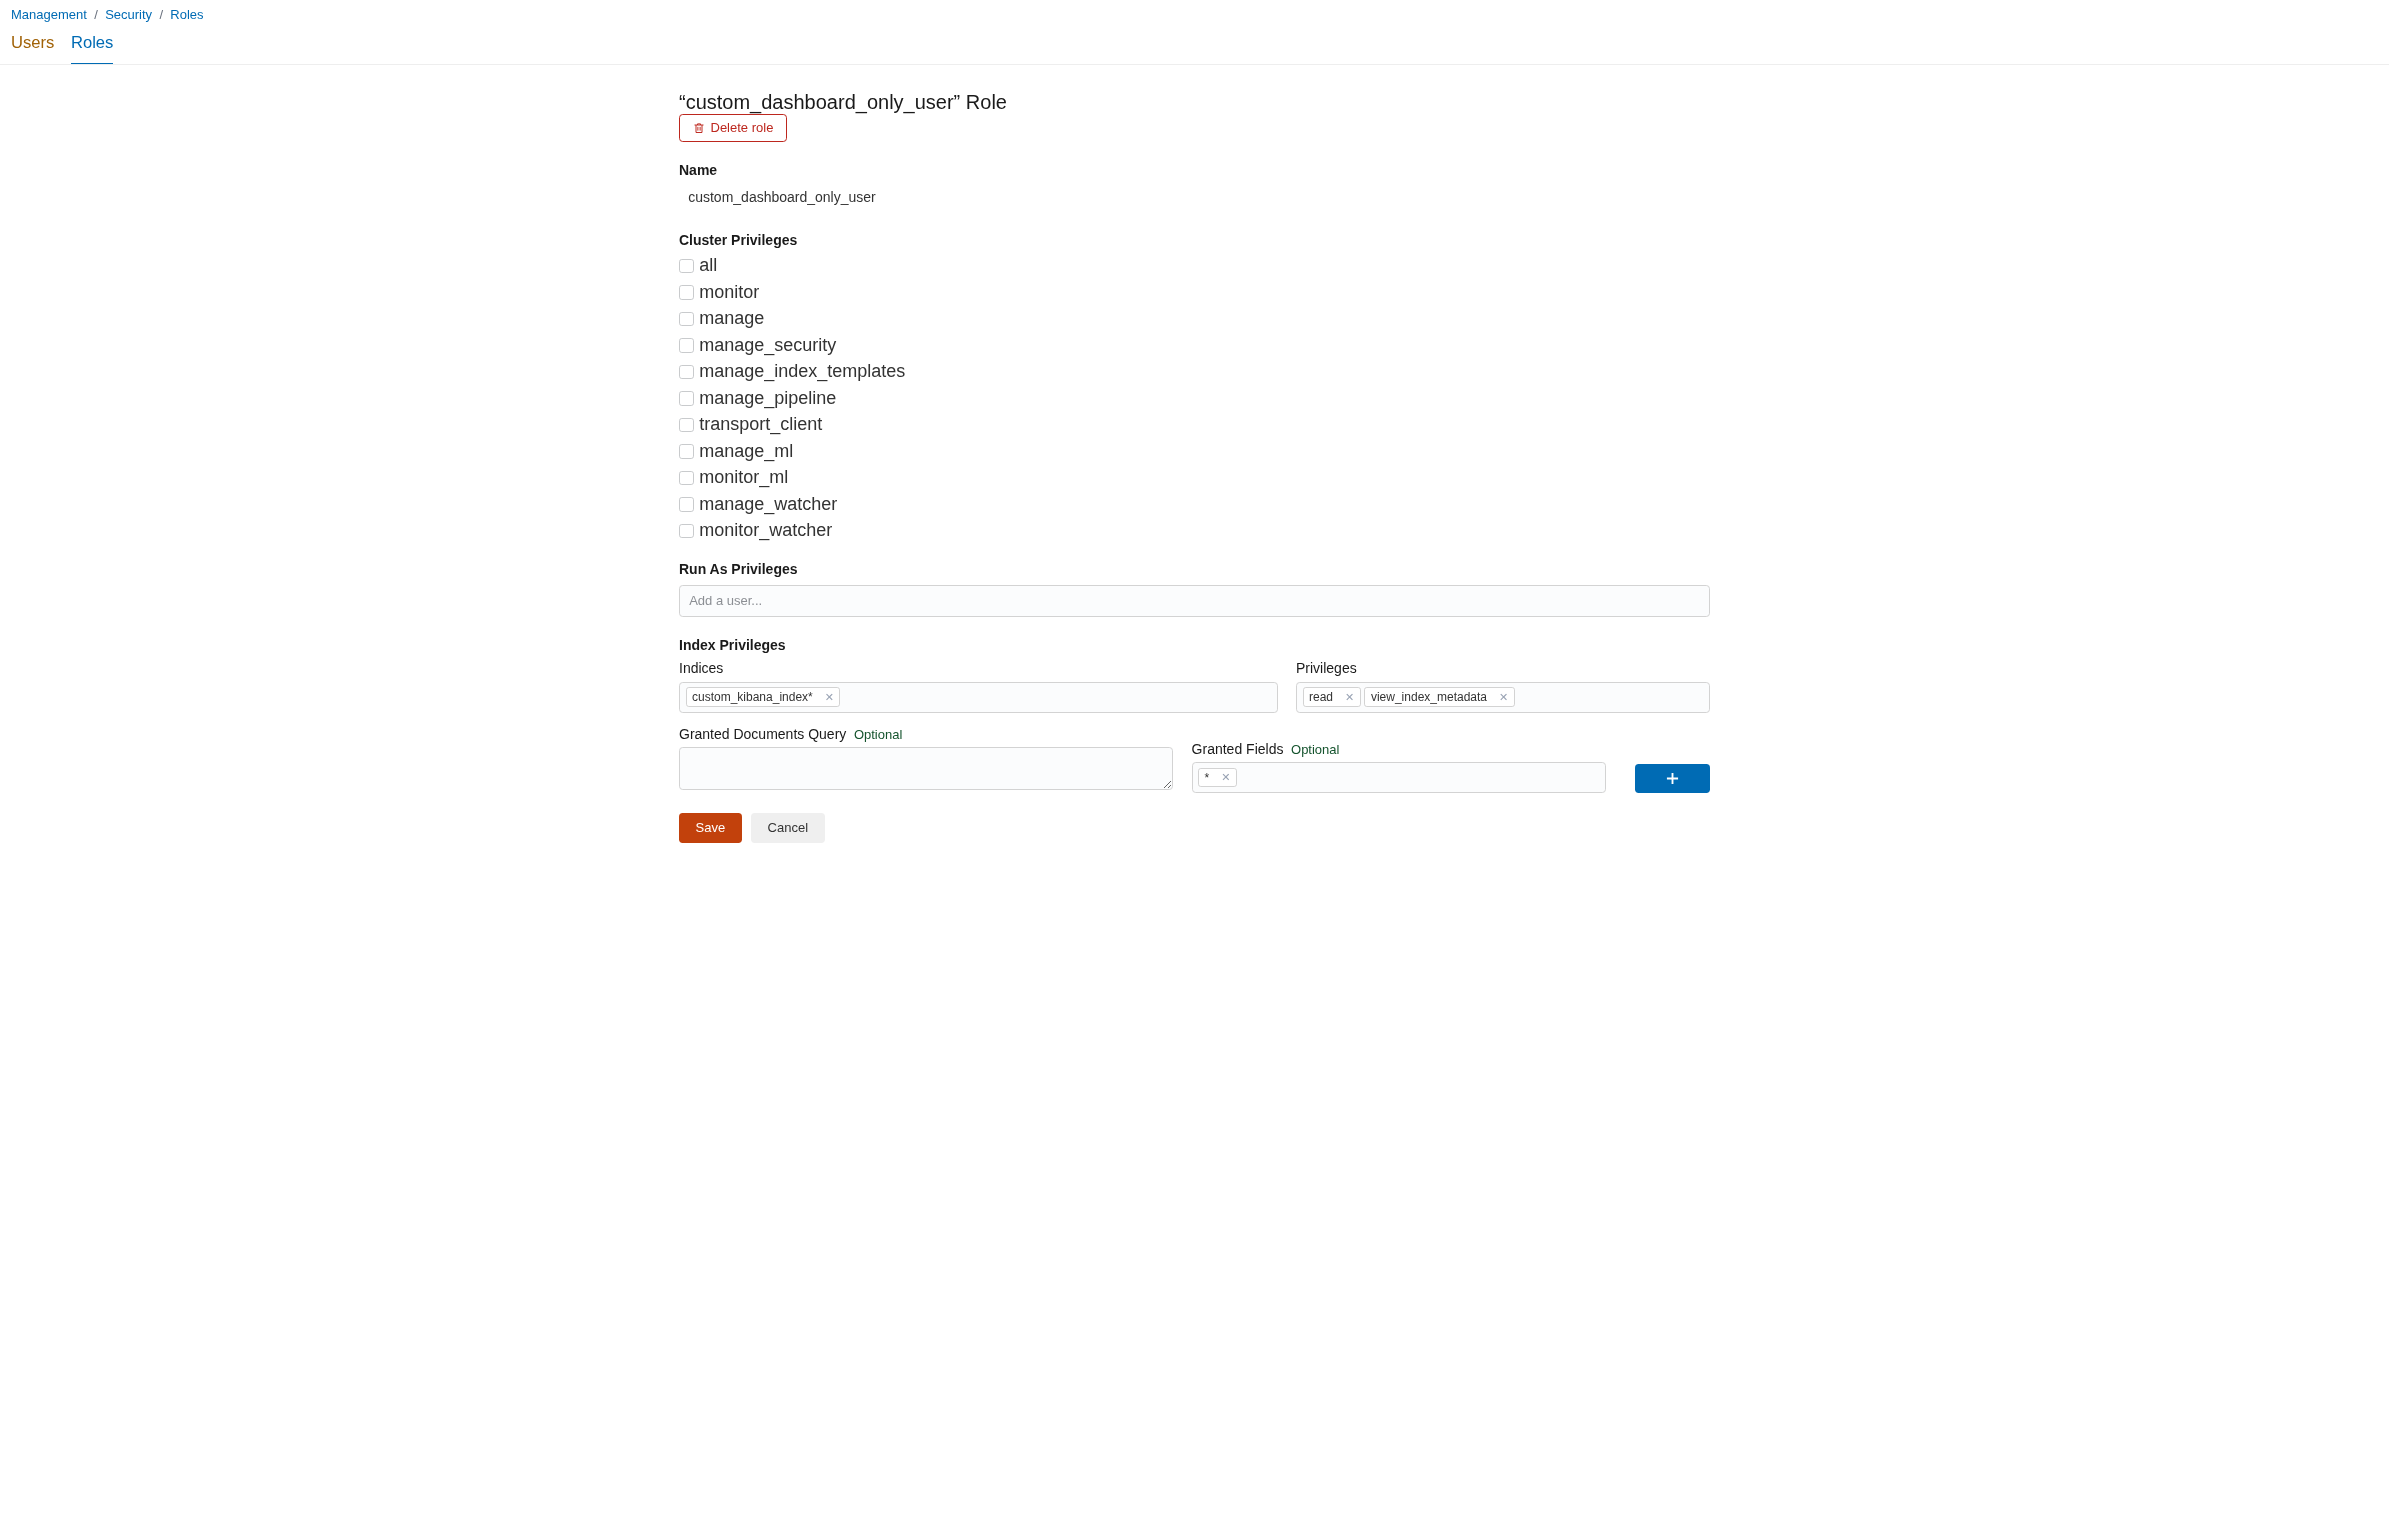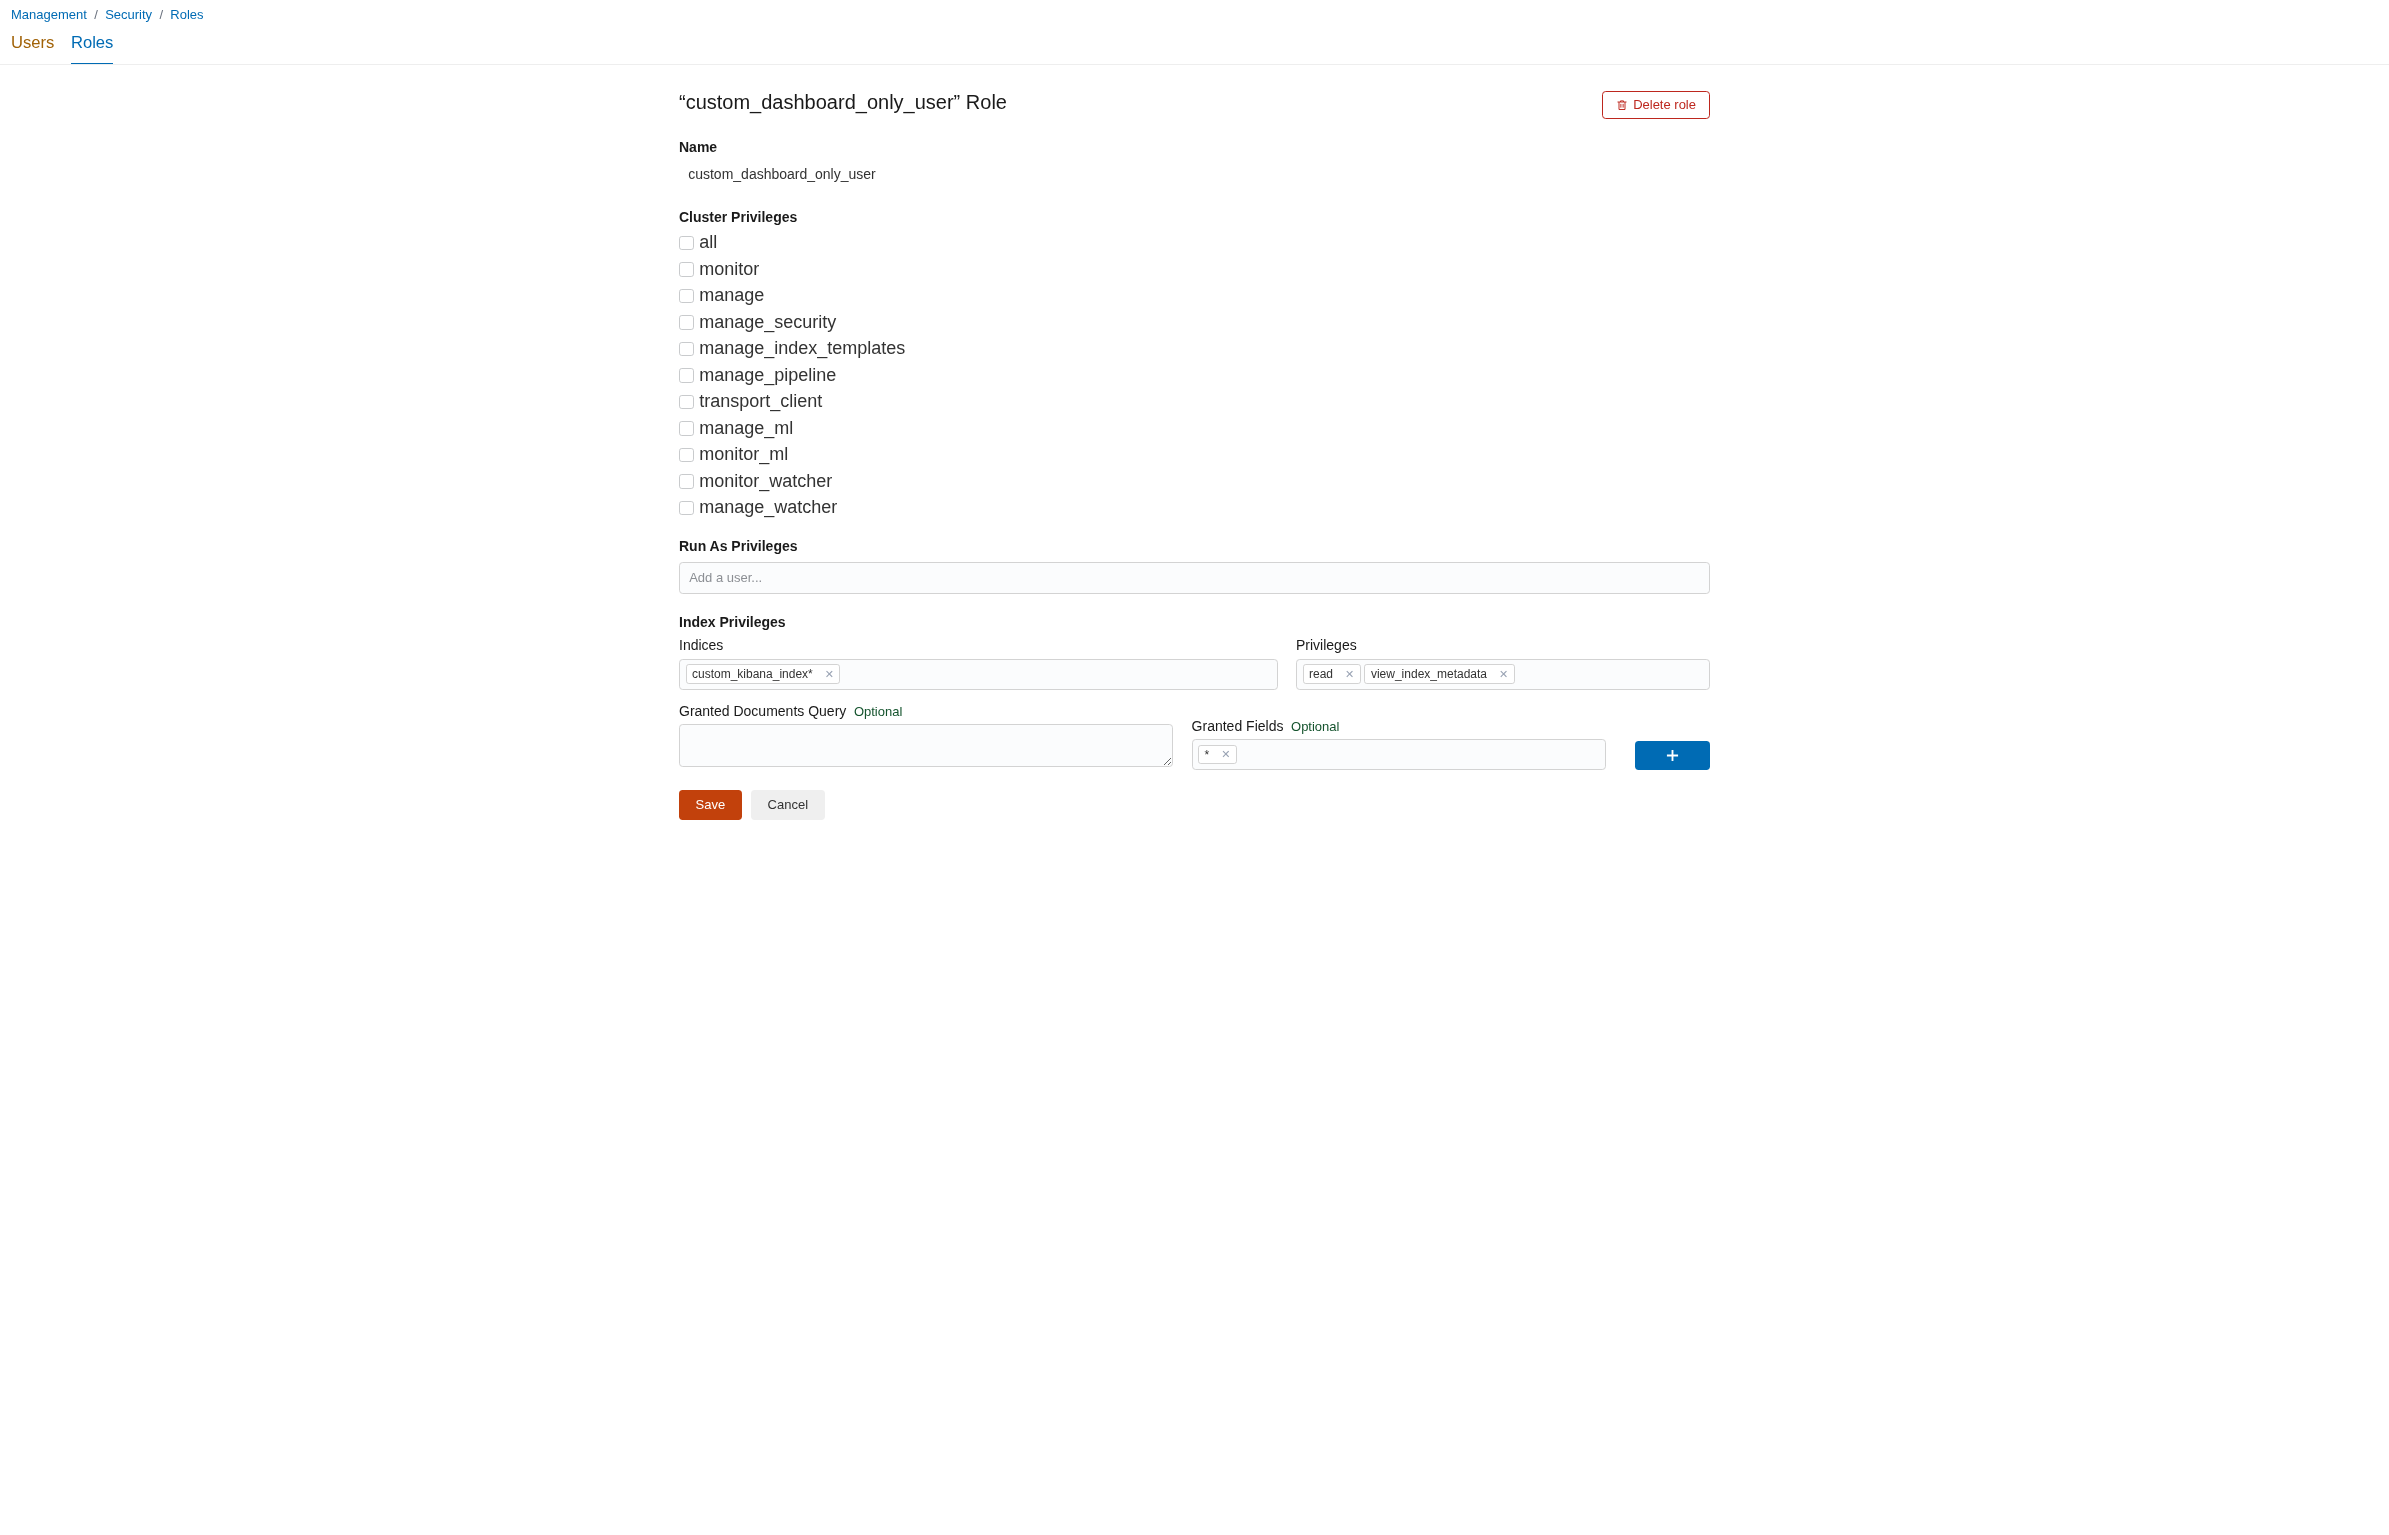--- a/index.html
+++ b/index.html
@@ -38,22 +38,23 @@
     color: #006BB4;
     border-bottom: 1.8px solid #006BB4;
   }
   .content {
     max-width: 1031px;
     margin: 0 auto;
     padding: 26px 0 37px 0;
   }
   .header-row {
     display: flex;
-    justify-content: space-between;
+    justify-content: flex-start;
     align-items: flex-start;
+    flex-direction: column;
   }
   .page-title {
     font-size: 20px;
     font-weight: 400;
     color: #1a1a1a;
   }
   .delete-btn {
     border: 0.9px solid #BD271E;
     color: #BD271E;
     background: #fff;
@@ -280,25 +281,25 @@
       <div class="check-item">
         <div class="checkbox"></div>
         <span>manage_ml</span>
       </div>
       <div class="check-item">
         <div class="checkbox"></div>
         <span>monitor_ml</span>
       </div>
       <div class="check-item">
         <div class="checkbox"></div>
+        <span>manage_watcher</span>
+      </div>
+      <div class="check-item">
+        <div class="checkbox"></div>
         <span>monitor_watcher</span>
-      </div>
-      <div class="check-item">
-        <div class="checkbox"></div>
-        <span>manage_watcher</span>
       </div>
     </div>
 
   
   <div class="section-label">Run As Privileges</div>
   <input class="text-input" type="text" placeholder="Add a user..." style="">
 
   
   <div class="section-label">Index Privileges</div>
 

